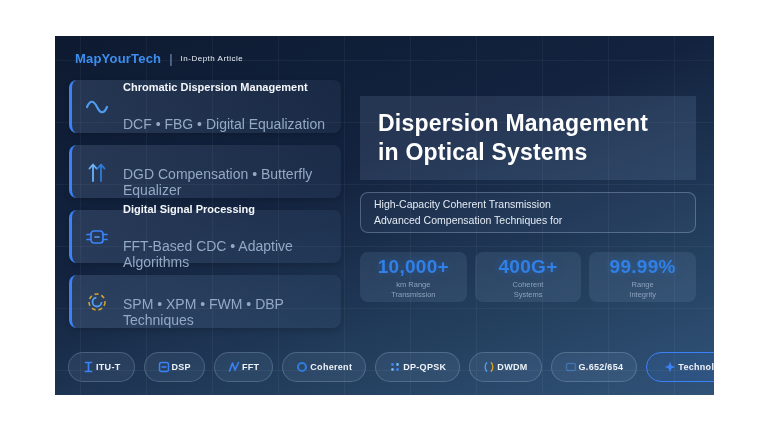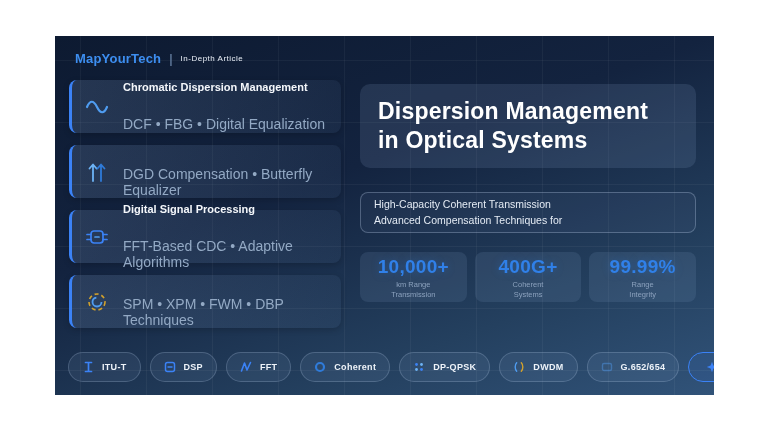--- a/index.html
+++ b/index.html
@@ -33,22 +33,22 @@
     box-shadow:0 2px 6px rgba(0,0,0,0.18);
     display:flex; align-items:center; padding:0 12px 0 12px; gap:13px;
   }
   .topic-icon { width:26px; height:26px; flex:0 0 26px; display:flex; align-items:center; justify-content:center; }
   .topic-text { display:flex; flex-direction:column; gap:2px;justify-content:flex-end; }
   .topic-title { color:#f4f7fb; font-size:11px; font-weight:bold; }
   .topic-sub { color:#93a9c4; font-size:14px;margin-top:21px; }
 
   
   .hero-panel {
-    position:absolute; left:305px; top:48px; width:336px; height:84px;
-    background:rgba(145,175,215,0.15); border-radius:10px;
+    position:absolute; left:305px; top:60px; width:336px; height:84px;
+    background:rgba(145,175,215,0.15); border-radius:0;
     padding:13px 18px;
   }
   .hero-title { color:#ffffff; font-size:23px; font-weight:bold; line-height:1.28; letter-spacing:0.2px; }
 
   .hero-subpanel {
     position:absolute; left:305px; top:156px; width:336px; height:41px;
     background:rgba(145,175,215,0.06); border:1px solid rgba(195,215,240,0.30); border-radius:8px;
     padding:5px 13px; display:flex; flex-direction:column; justify-content:center;
   }
   .hero-subtitle { color:#e4ebf4; font-size:10.5px; line-height:1.45; }
@@ -60,21 +60,21 @@
     padding-top:2px;
   }
   .stat-value { color:#3080e8; font-size:19px; font-weight:bold; letter-spacing:0.3px; text-shadow:0 0 8px rgba(48,128,232,0.35); }
   .stat-label { color:#8ba1bd; font-size:7.5px; line-height:1.35; text-align:center; }
 
   
   .tags { position:absolute; left:13px; top:316px; width:635px; display:flex; gap:9px; align-items:center; }
   .tag-pill {
     height:30px; border-radius:15px; padding:0 13px;
     background:rgba(145,175,215,0.10); border:1px solid rgba(195,215,240,0.22);
-    display:inline-flex; align-items:center; gap:8px; white-space:nowrap;
+    display:inline-flex; align-items:center; gap:2px; white-space:nowrap;
   }
   .tag-pill.highlight { background:rgba(59,130,246,0.10); border:1.5px solid #3b82f6; padding:0 17px; }
   .tag-label { color:#eef3f9; font-size:9px; font-weight:bold; letter-spacing:0.3px; }
   .tag-icon { display:flex; align-items:center; justify-content:center; width:12px; height:12px; }
 
   svg { display:block; }
 </style>
 </head>
 <body>
 

